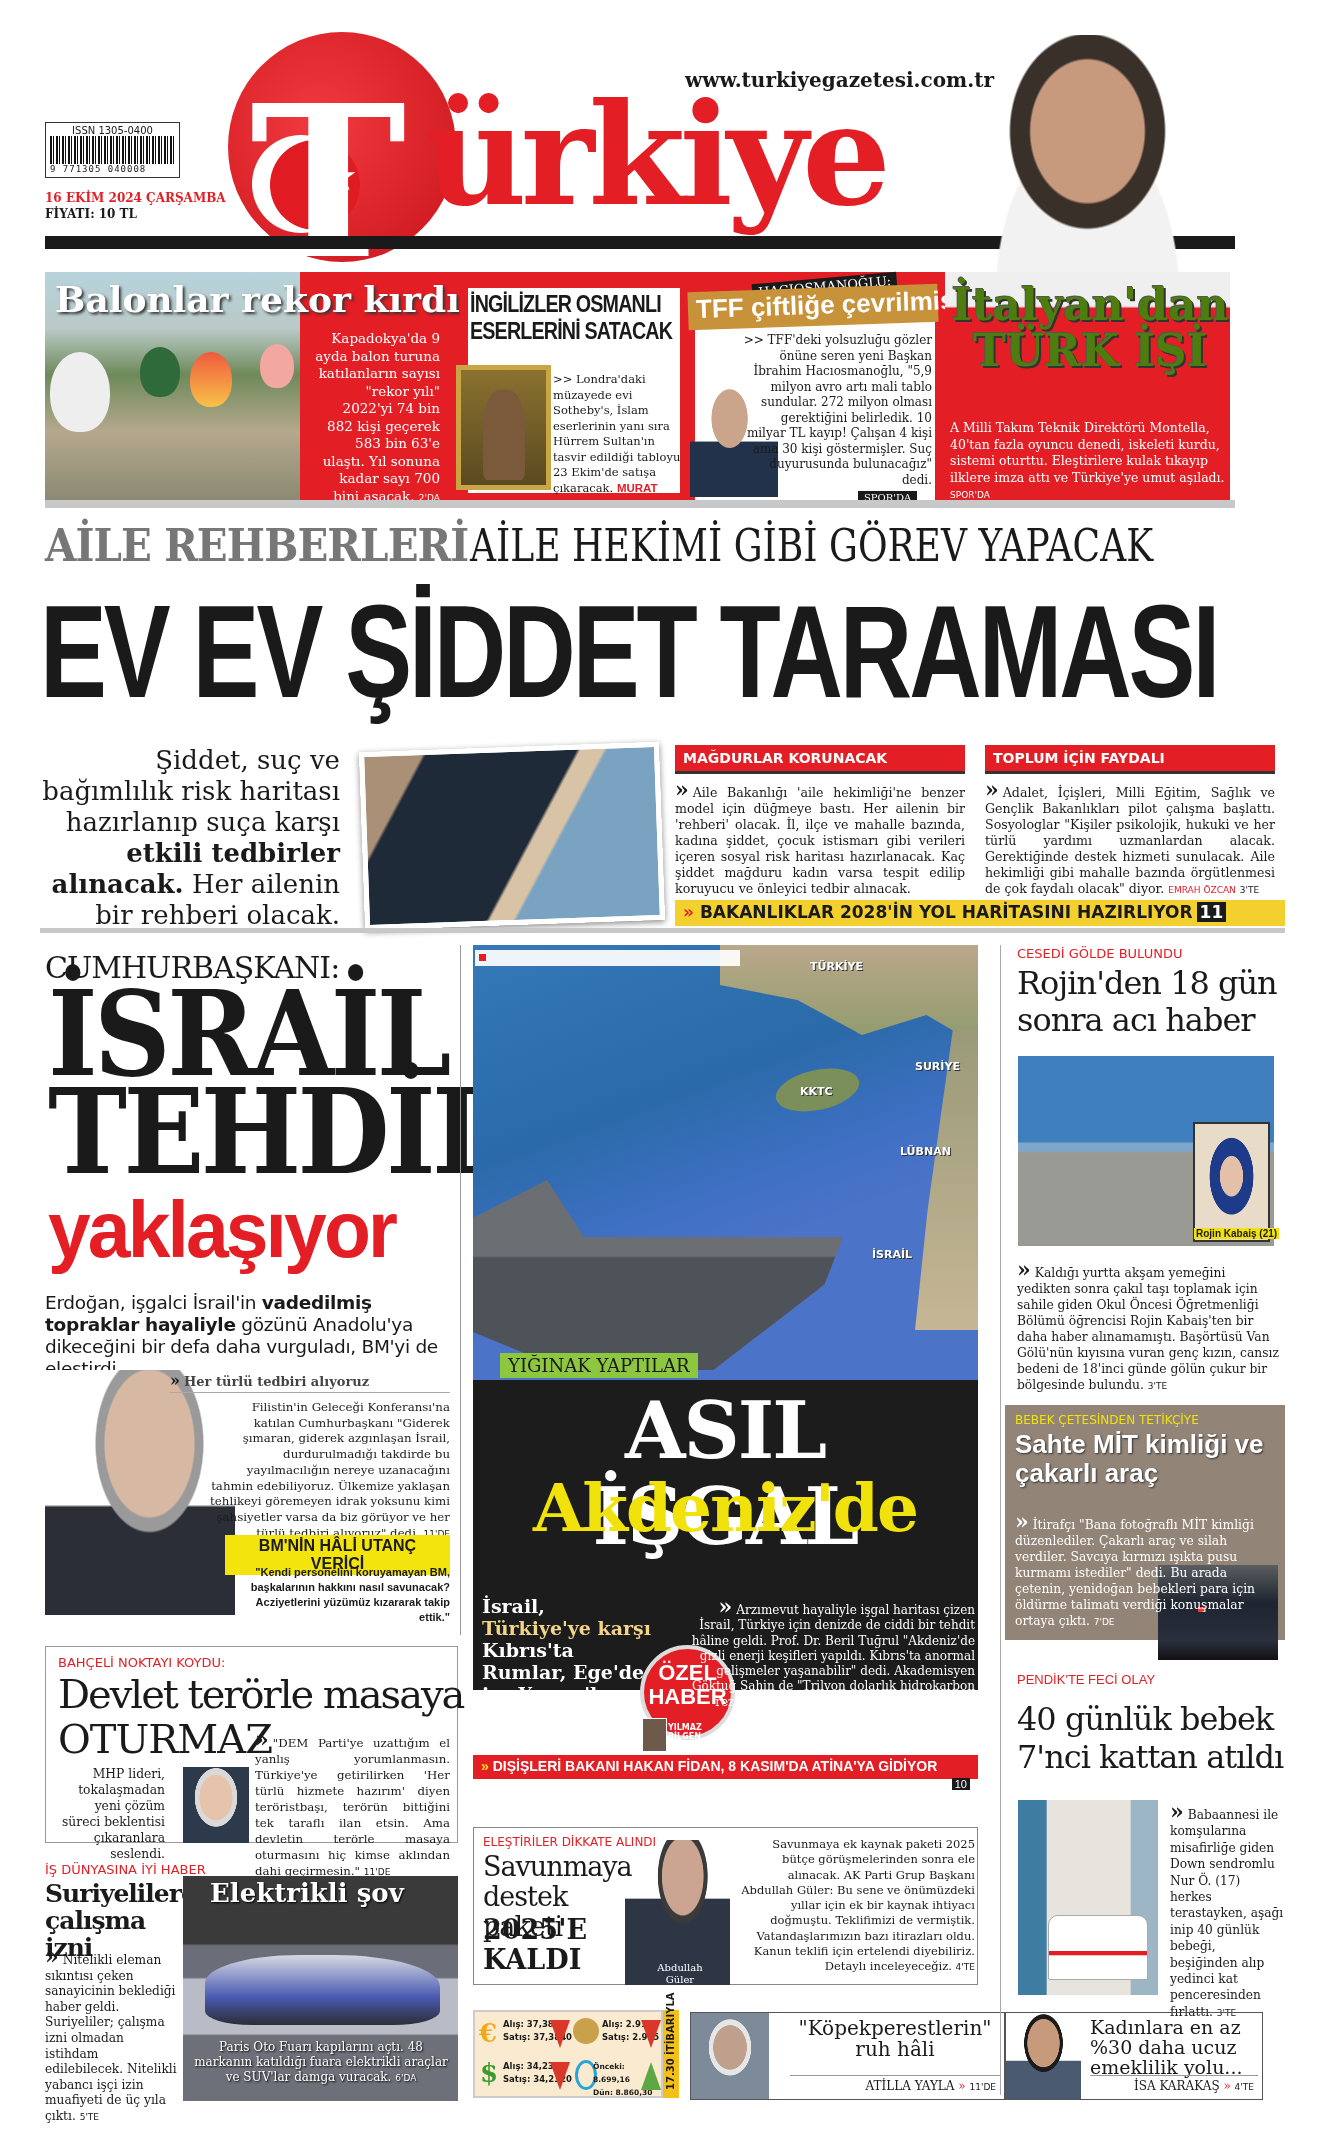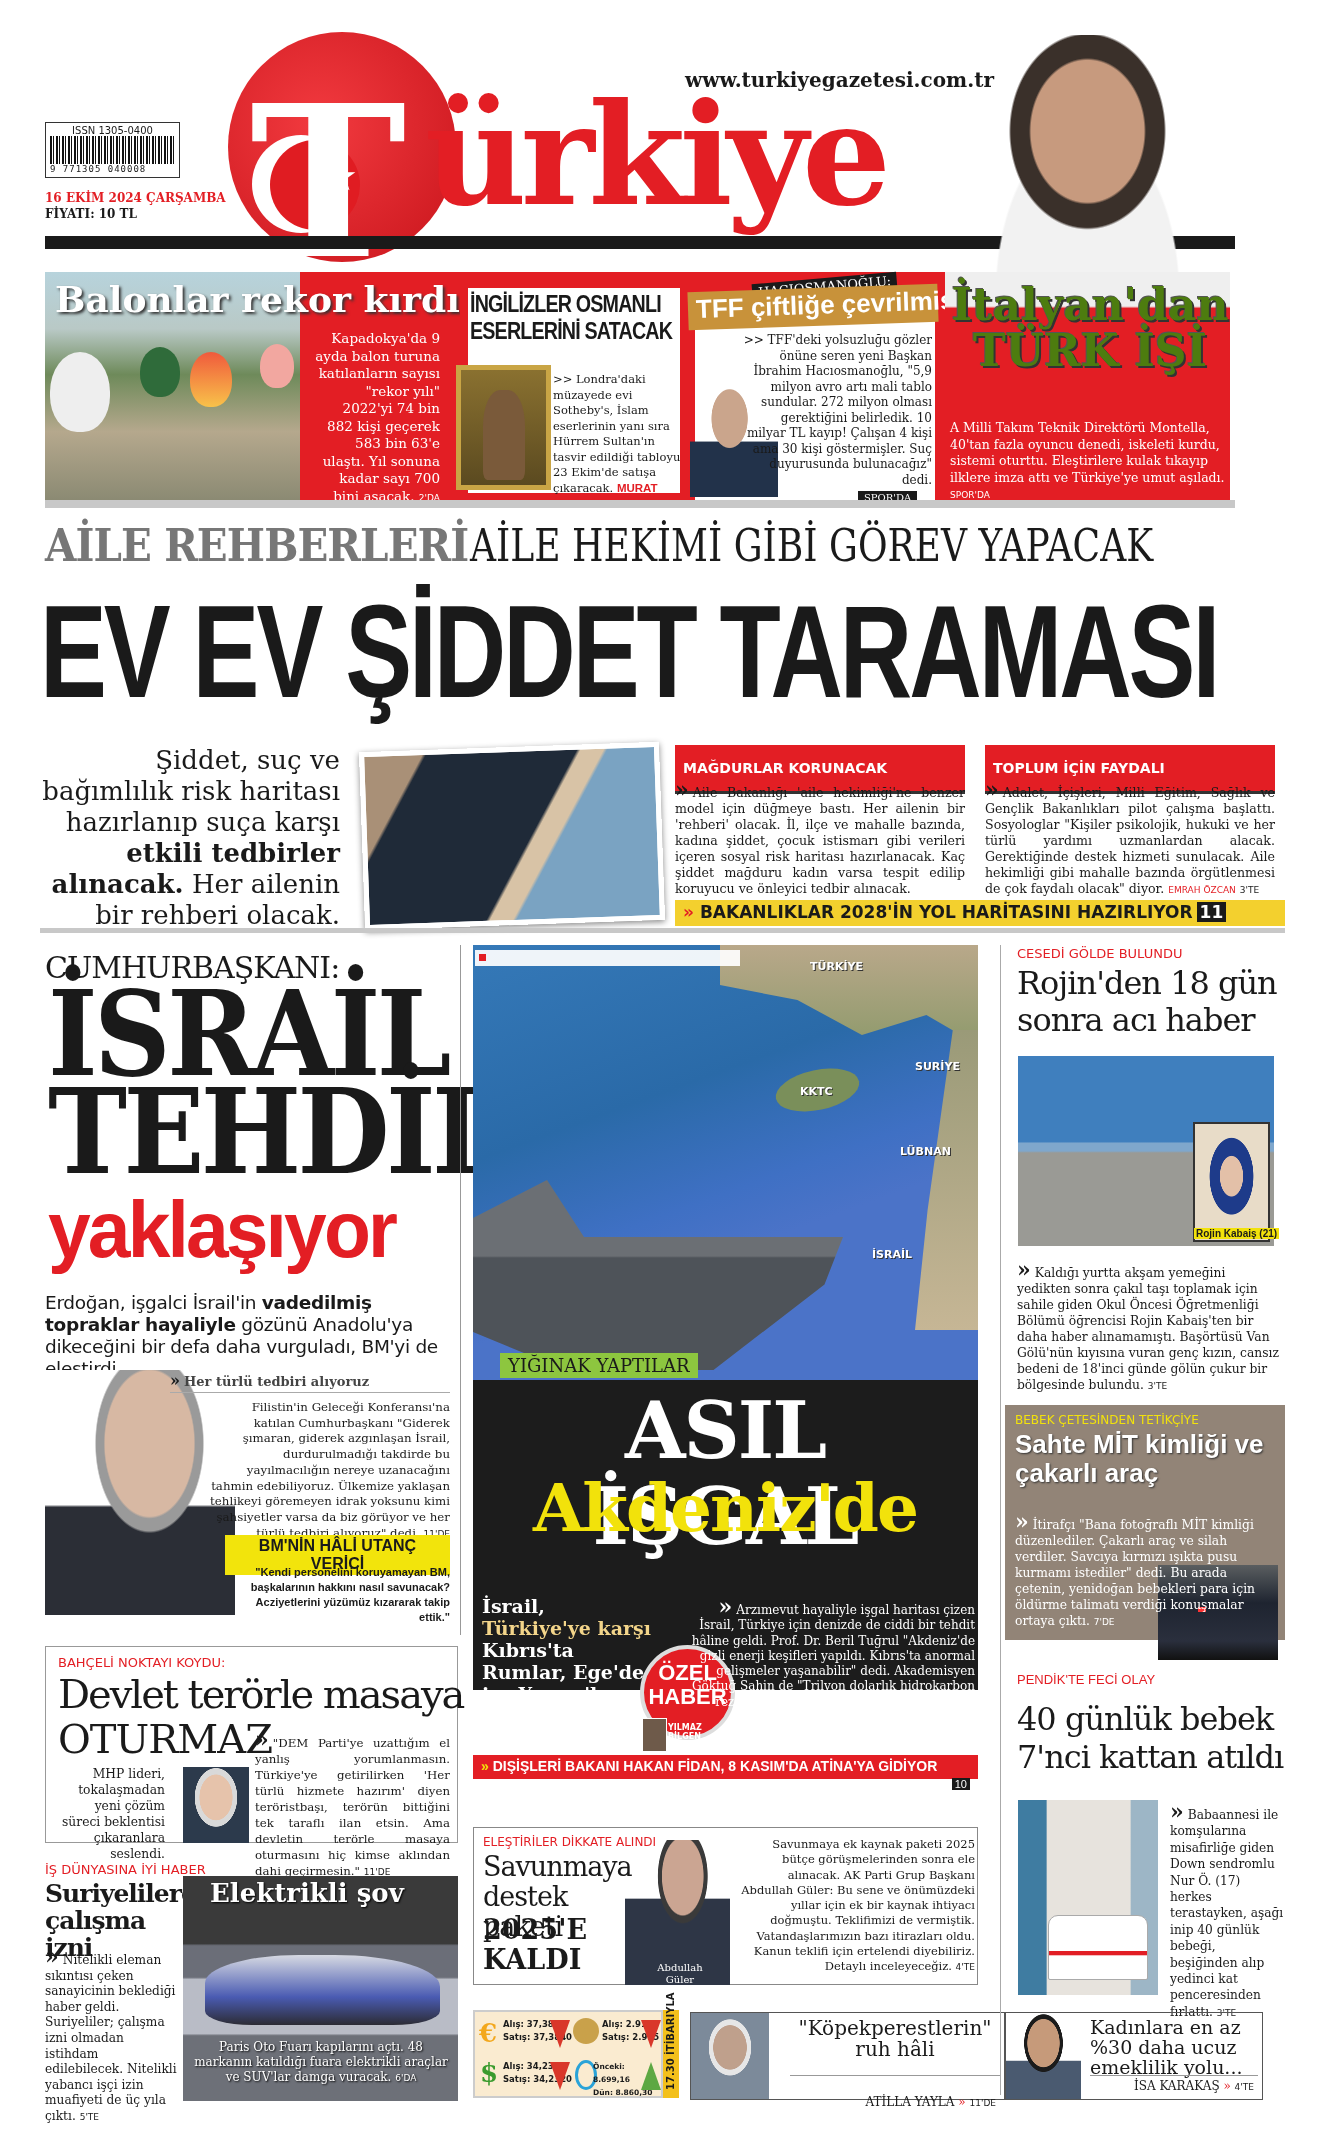--- a/index.html
+++ b/index.html
@@ -47,21 +47,21 @@
 #ital-title{left:950px;top:282px;width:280px;text-align:center;font-size:44px;line-height:46px;font-weight:bold;color:#4d7c0f;text-shadow:2px 2px 0 #333,-1px -1px 0 #555;font-family:"DejaVu Serif",serif}
 #ital-text{left:950px;top:420px;width:275px;text-align:left;font-size:12.5px;line-height:16.5px;color:#fff}
 #band-rule{left:45px;top:500px;width:1190px;height:8px;background:#c8c8c8}
 
 #kicker-gray{left:45px;top:520px;font-size:44px;font-weight:bold;color:#777;font-family:"DejaVu Serif",serif;letter-spacing:-1px;transform:scaleX(.92);transform-origin:left;white-space:nowrap}
 #kicker-black{left:470px;top:520px;font-size:44px;font-family:"DejaVu Serif",serif;transform:scaleX(.82);transform-origin:left;white-space:nowrap}
 #main-head{left:40px;top:582px;width:1260px;font-size:132px;line-height:140px;font-weight:bold;font-family:"Liberation Sans",sans-serif;transform:scaleX(.76);transform-origin:left;letter-spacing:-4px;white-space:nowrap}
 #lead{left:40px;top:745px;width:300px;text-align:right;font-size:26px;line-height:31px;font-family:"DejaVu Serif",serif}
 #lead b{font-weight:bold}
 #lead-photo{left:362px;top:747px;width:300px;height:178px;background:linear-gradient(120deg,#a99077 0 15%,#1f2a38 16% 55%,#d8c3a6 56% 62%,#7aa3c2 63%);border:5px solid #fff;box-shadow:0 2px 6px #888;transform:rotate(-2deg)}
-.sub-h{background:#e31e24;color:#fff;font-size:14px;font-weight:bold;padding:15px 8px;border-bottom:3px solid #333;font-family:"DejaVu Sans",sans-serif}
+.sub-h{background:#e31e24;color:#fff;font-size:14px;font-weight:bold;padding:5px 8px;border-bottom:3px solid #333;font-family:"DejaVu Sans",sans-serif}
 #mag-h{left:675px;top:745px;width:290px}
 #top-h{left:985px;top:745px;width:290px}
 #mag-t{left:675px;top:778px;width:290px;font-size:12.6px;line-height:16px;text-align:justify}
 #top-t{left:985px;top:778px;width:290px;font-size:12.6px;line-height:16px;text-align:justify}
 #bak{left:675px;top:900px;width:610px;height:26px;background:#f3d02e;font-size:17px;font-weight:bold;font-family:"DejaVu Sans",sans-serif;padding:2px 8px;white-space:nowrap;overflow:hidden}
 #bak .n{background:#1a1a1a;color:#fff;padding:0 3px;margin-left:4px}
 #sep1{left:40px;top:928px;width:1245px;height:5px;background:#c8c8c8}
 
 #cb{left:45px;top:950px;font-size:30px;font-family:"DejaVu Serif",serif;letter-spacing:-1px}
 #israil{left:48px;top:985px;width:390px;font-size:118px;line-height:98px;font-weight:bold;font-family:"DejaVu Serif",serif;transform:scaleX(.9);transform-origin:left;letter-spacing:-4px}
@@ -119,21 +119,21 @@
 #fx{left:473px;top:2010px;width:190px;height:88px;background:#faebd0;border:2px solid #ccc}
 #fx-side{left:663px;top:2010px;width:16px;height:88px;background:#f3c01b;font-size:10px;font-weight:bold}
 #fx-side span{position:absolute;left:2px;top:80px;transform:rotate(-90deg);transform-origin:left top;white-space:nowrap;font-family:"DejaVu Sans",sans-serif}
 .fxcell{position:absolute;font-size:8.5px;line-height:13px;font-family:"DejaVu Sans",sans-serif;font-weight:bold}
 .arr{position:absolute;width:0;height:0;border-left:10px solid transparent;border-right:10px solid transparent}
 .down{border-top:28px solid #d9372a}
 .up{border-bottom:28px solid #5da843}
 #kop-box{left:690px;top:2012px;width:315px;height:88px;border:1px solid #555}
 #kop-photo{left:691px;top:2013px;width:78px;height:86px;background:radial-gradient(ellipse at 50% 40%,#bfa08c 0 30%,#e6e6e6 31% 38%,transparent 39%),#7c8a9a}
 #kop-h{left:790px;top:2018px;width:210px;text-align:center;font-size:20px;line-height:21px;font-family:"DejaVu Serif",serif}
-#kop-a{left:790px;top:2075px;width:210px;text-align:right;font-size:12px;border-top:1px solid #999;padding-top:19px;padding-right:4px}
+#kop-a{left:790px;top:2075px;width:210px;text-align:right;font-size:12px;border-top:1px solid #999;padding-top:3px;padding-right:4px}
 
 #vr2{left:1000px;top:945px;width:1px;height:1150px;background:#aaa}
 #roj-k{left:1017px;top:946px;font-size:13px;color:#e31e24;font-family:"DejaVu Sans",sans-serif}
 #roj-h{left:1017px;top:965px;width:270px;font-size:32px;line-height:37px;font-family:"DejaVu Serif",serif;letter-spacing:-1px}
 #roj-photo{left:1018px;top:1056px;width:256px;height:190px;background:linear-gradient(180deg,#3f7fbe 0 45%,#7fa7cc 46% 50%,#9a9a95 51%)}
 #roj-inset{left:1193px;top:1122px;width:77px;height:120px;background:radial-gradient(ellipse at 50% 45%,#e3c0a8 0 22%,#1e3b8a 23% 42%,#e8dcc8 43%);border:2px solid #333}
 #roj-cap{left:1194px;top:1228px;font-size:10px;background:#f2e20b;padding:0 2px;font-weight:bold;font-family:"Liberation Sans",sans-serif}
 #roj-t{left:1017px;top:1258px;width:262px;font-size:12.3px;line-height:16px}
 #sahte{left:1005px;top:1405px;width:280px;height:235px;background:#928477}
 #sahte-k{left:1015px;top:1413px;font-size:12px;color:#f2e20b;font-family:"DejaVu Sans",sans-serif}

